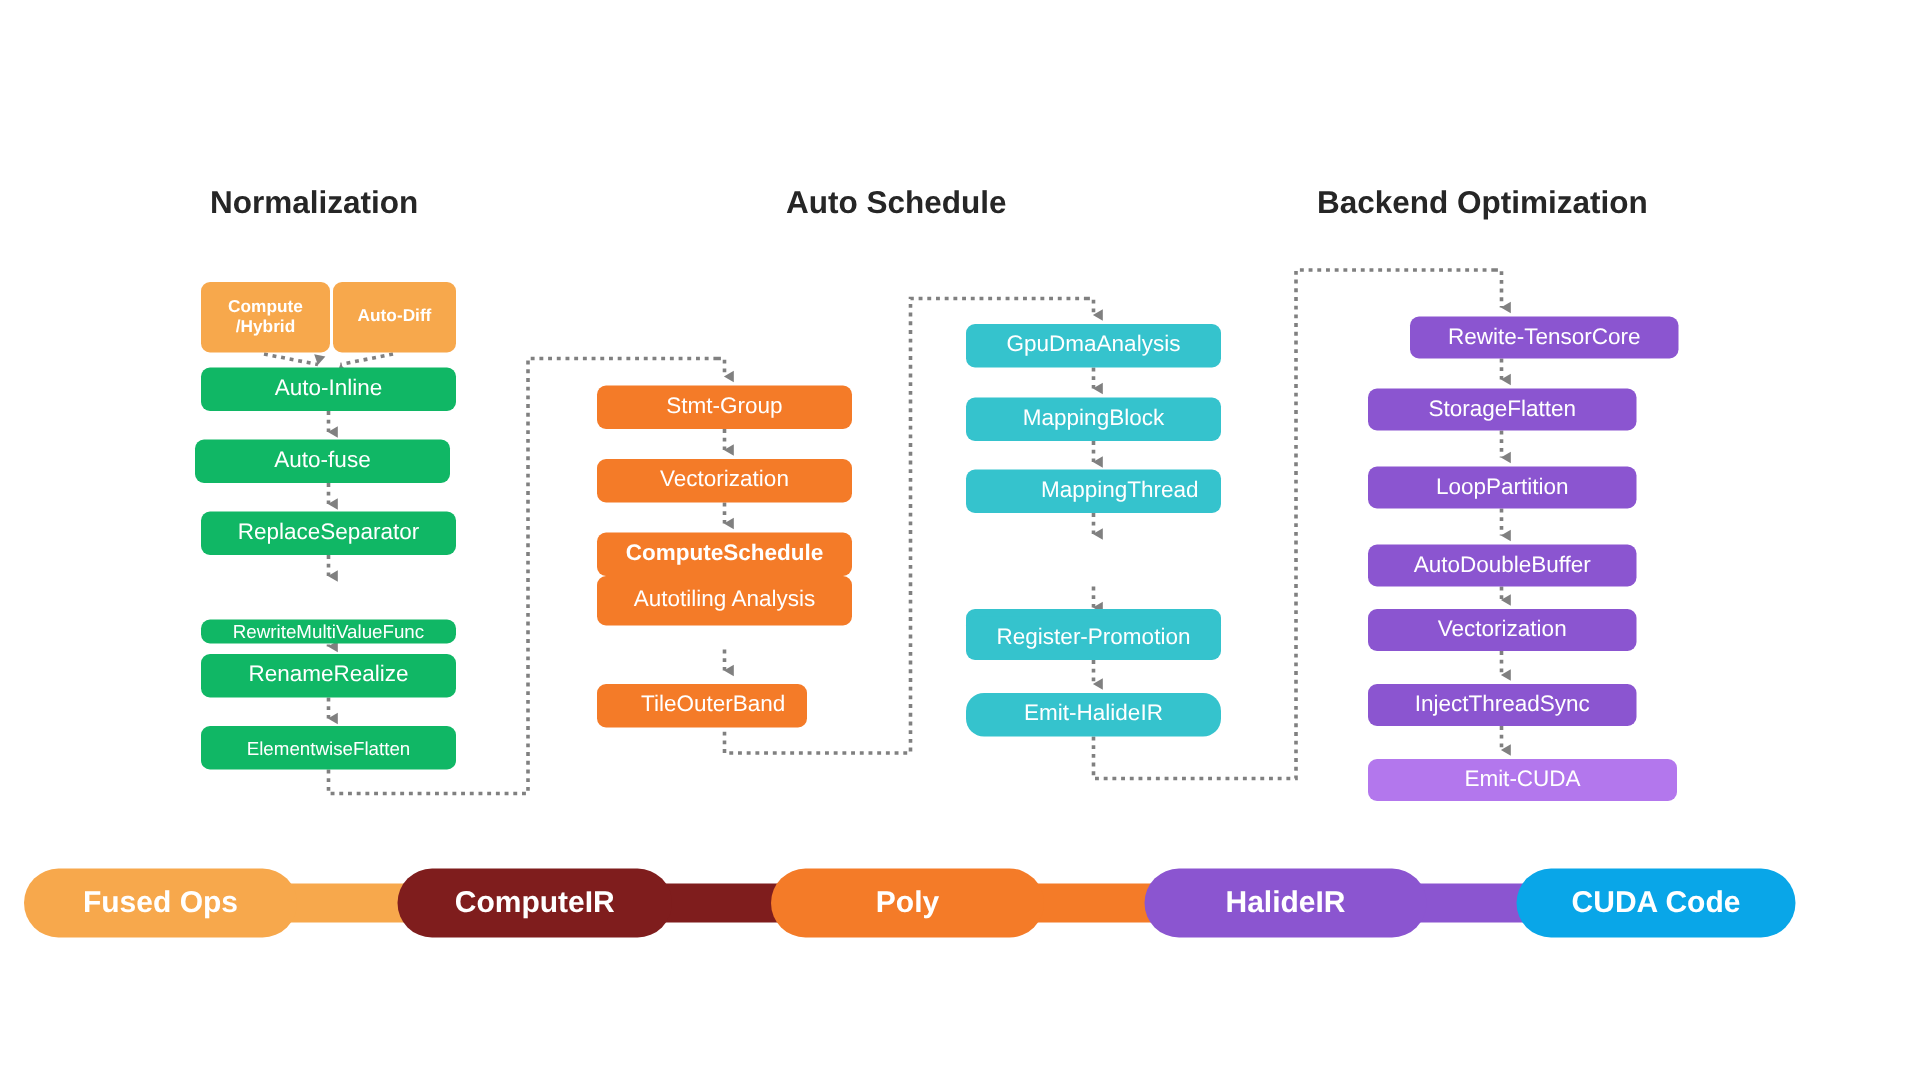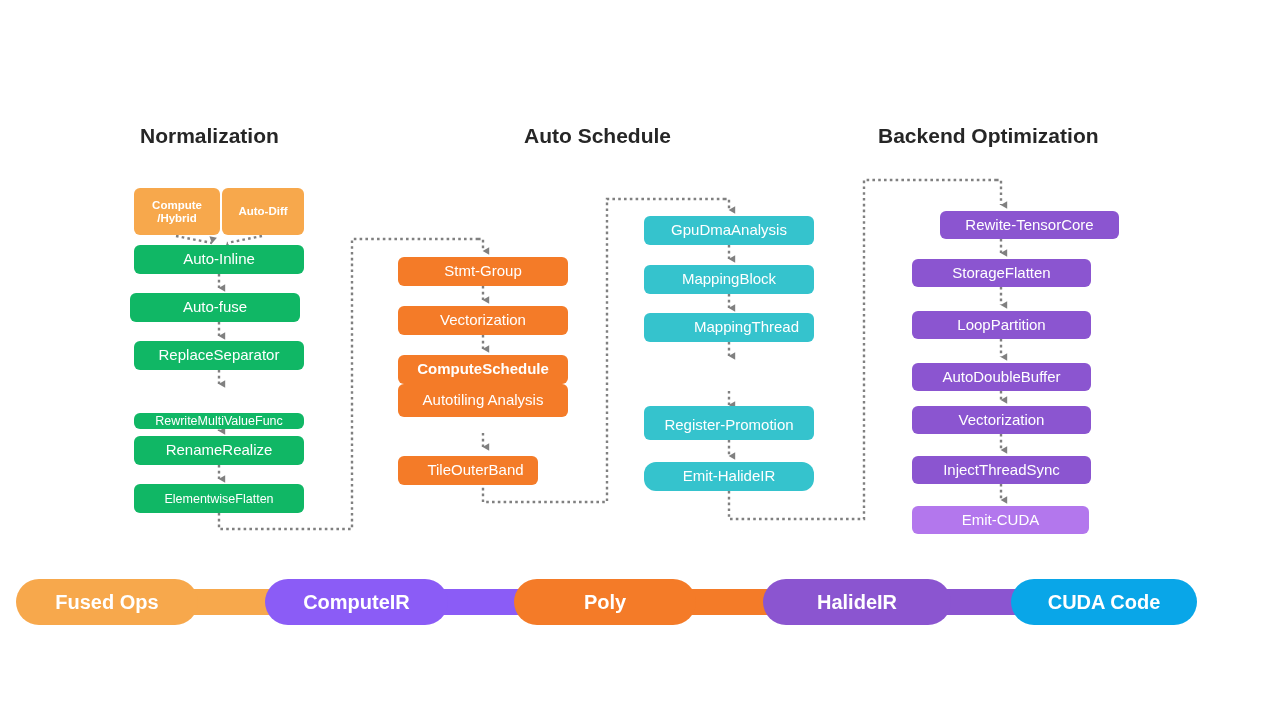--- a/index.html
+++ b/index.html
@@ -62,21 +62,21 @@
     z-index:3;
     white-space:nowrap;
   }
   .link{
     position:absolute;
     height:26px;
     top:589px;
     z-index:2;
   }
   .p-orange{background:#F7A84C;}
-  .p-green{background:#8b5cf6;}
+  .p-green{background:#7f1d1d;}
   .p-dorange{background:#F47B28;}
   .p-purple{background:#8B55D0;}
   .p-blue{background:#09A6E8;}
 </style>
 </head>
 <body>
 
 <div id="stage">
 
   <svg id="wires" viewBox="0 0 1280 720">
@@ -155,21 +155,21 @@
   <div class="node c-cyan" style="left:644px;top:362px;width:170px;height:29px;margin-top:44px;">Shared-Promotion</div>
   <div class="node c-cyan" style="left:644px;top:411px;width:170px;height:29px;">Register-Promotion</div>
   <div class="node c-cyan" style="left:644px;top:462px;width:170px;height:29px;border-radius:12px;">Emit-HalideIR</div>
 
   <div class="node c-purple" style="left:912px;top:211px;width:179px;height:28px;margin-left:28px;">Rewite-TensorCore</div>
   <div class="node c-purple" style="left:912px;top:259px;width:179px;height:28px;">StorageFlatten</div>
   <div class="node c-purple" style="left:912px;top:311px;width:179px;height:28px;">LoopPartition</div>
   <div class="node c-purple" style="left:912px;top:363px;width:179px;height:28px;">AutoDoubleBuffer</div>
   <div class="node c-purple" style="left:912px;top:406px;width:179px;height:28px;">Vectorization</div>
   <div class="node c-purple" style="left:912px;top:456px;width:179px;height:28px;">InjectThreadSync</div>
-  <div class="node c-lpurple" style="left:912px;top:506px;width:177px;height:28px;">Emit-CUDA</div>
+  <div class="node c-lpurple" style="left:912px;top:506px;width:206px;height:28px;">Emit-CUDA</div>
 
   <div class="link p-orange" style="left:190px;width:90px;"></div>
   <div class="link p-green" style="left:440px;width:90px;"></div>
   <div class="link p-dorange" style="left:688px;width:90px;"></div>
   <div class="link p-purple" style="left:943px;width:80px;"></div>
 
   <div class="pill p-orange" style="left:16px;top:579px;width:182px;">Fused Ops</div>
   <div class="pill p-green" style="left:265px;top:579px;width:183px;">ComputeIR</div>
   <div class="pill p-dorange" style="left:514px;top:579px;width:182px;">Poly</div>
   <div class="pill p-purple" style="left:763px;top:579px;width:188px;">HalideIR</div>

